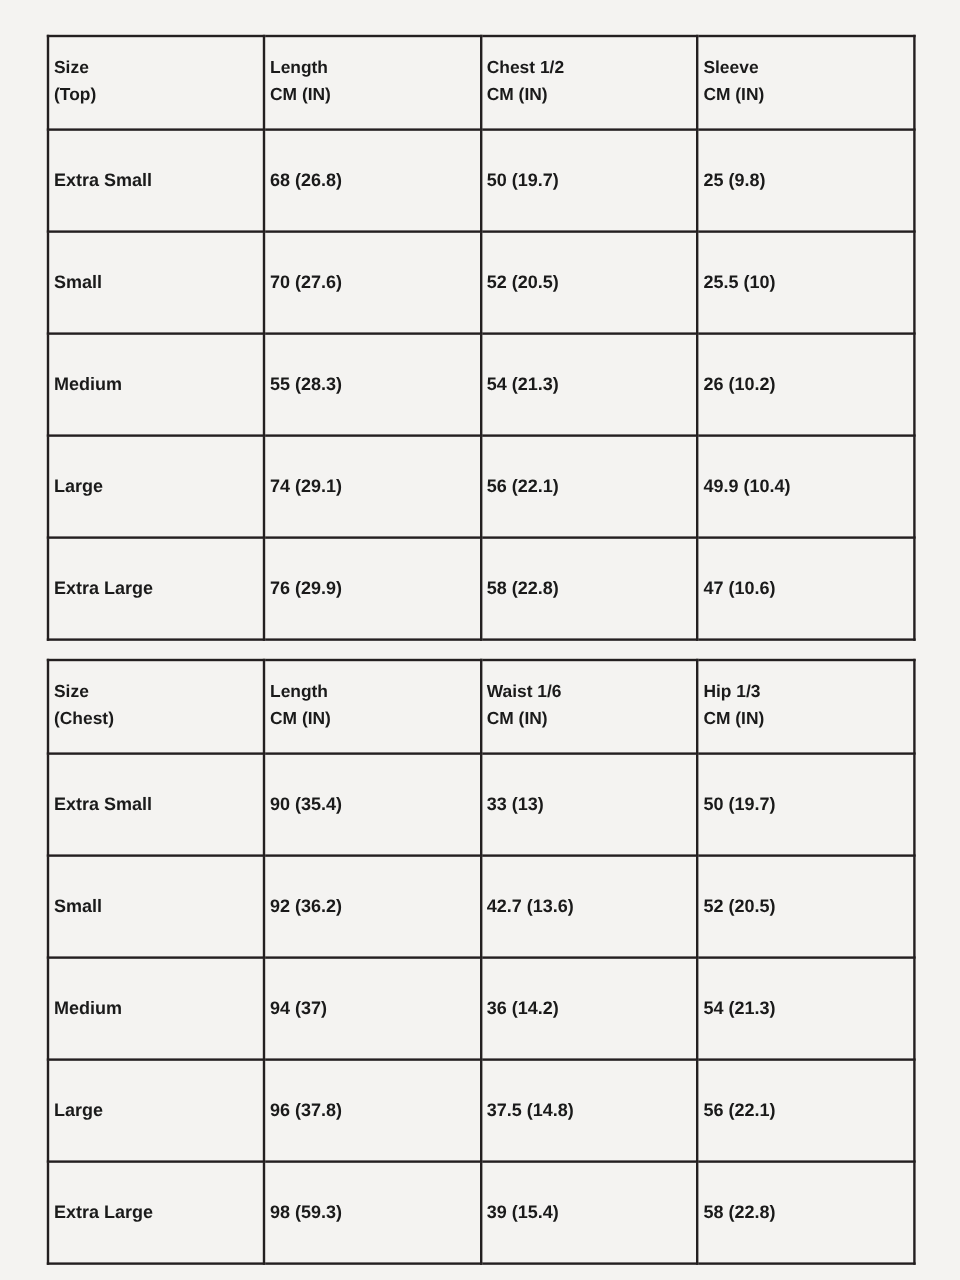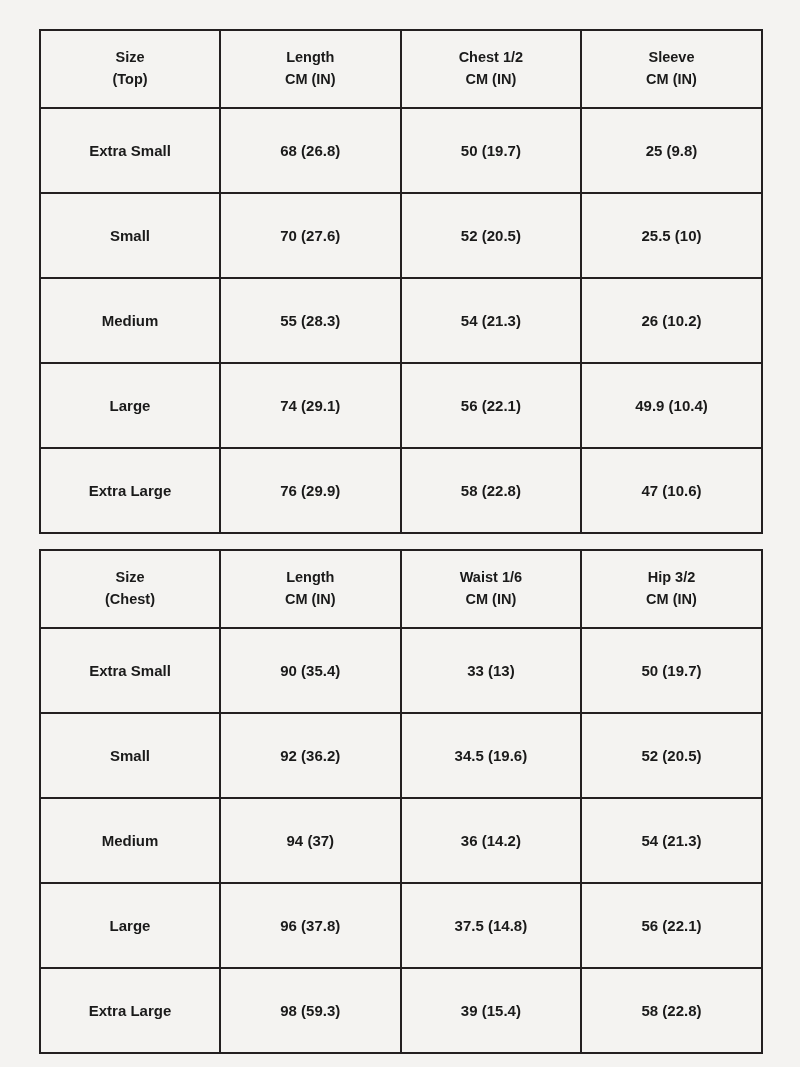--- a/index.html
+++ b/index.html
@@ -29,21 +29,21 @@
     border-collapse: collapse;
     table-layout: fixed;
     background: #f4f3f1;
     border: 2px solid #231f20;
   }
   .size-table col.c-size   { width: 180px; }
   .size-table col.c-col    { width: 180.6px; }
   .size-table th,
   .size-table td {
     border: 2px solid #231f20;
-    text-align: center;
+    text-align: left;
     vertical-align: middle;
     font-weight: bold;
     color: #1a1a1a;
     padding: 0 4px;
     background: #f4f3f1;
   }
   .size-table thead th {
     height: 76px;
     font-size: 14.5px;
     line-height: 1.5;
@@ -136,36 +136,36 @@
         </th>
         <th>
           <span class="hdr-line">Length</span>
           <span class="hdr-line">CM (IN)</span>
         </th>
         <th>
           <span class="hdr-line">Waist 1/6</span>
           <span class="hdr-line">CM (IN)</span>
         </th>
         <th>
-          <span class="hdr-line">Hip 3/2</span>
+          <span class="hdr-line">Hip 1/3</span>
           <span class="hdr-line">CM (IN)</span>
         </th>
       </tr>
     </thead>
     <tbody>
       <tr>
         <td>Extra Small</td>
         <td>90 (35.4)</td>
         <td>33 (13)</td>
         <td>50 (19.7)</td>
       </tr>
       <tr>
         <td>Small</td>
         <td>92 (36.2)</td>
-        <td>34.5 (19.6)</td>
+        <td>42.7 (13.6)</td>
         <td>52 (20.5)</td>
       </tr>
       <tr>
         <td>Medium</td>
         <td>94 (37)</td>
         <td>36 (14.2)</td>
         <td>54 (21.3)</td>
       </tr>
       <tr>
         <td>Large</td>

